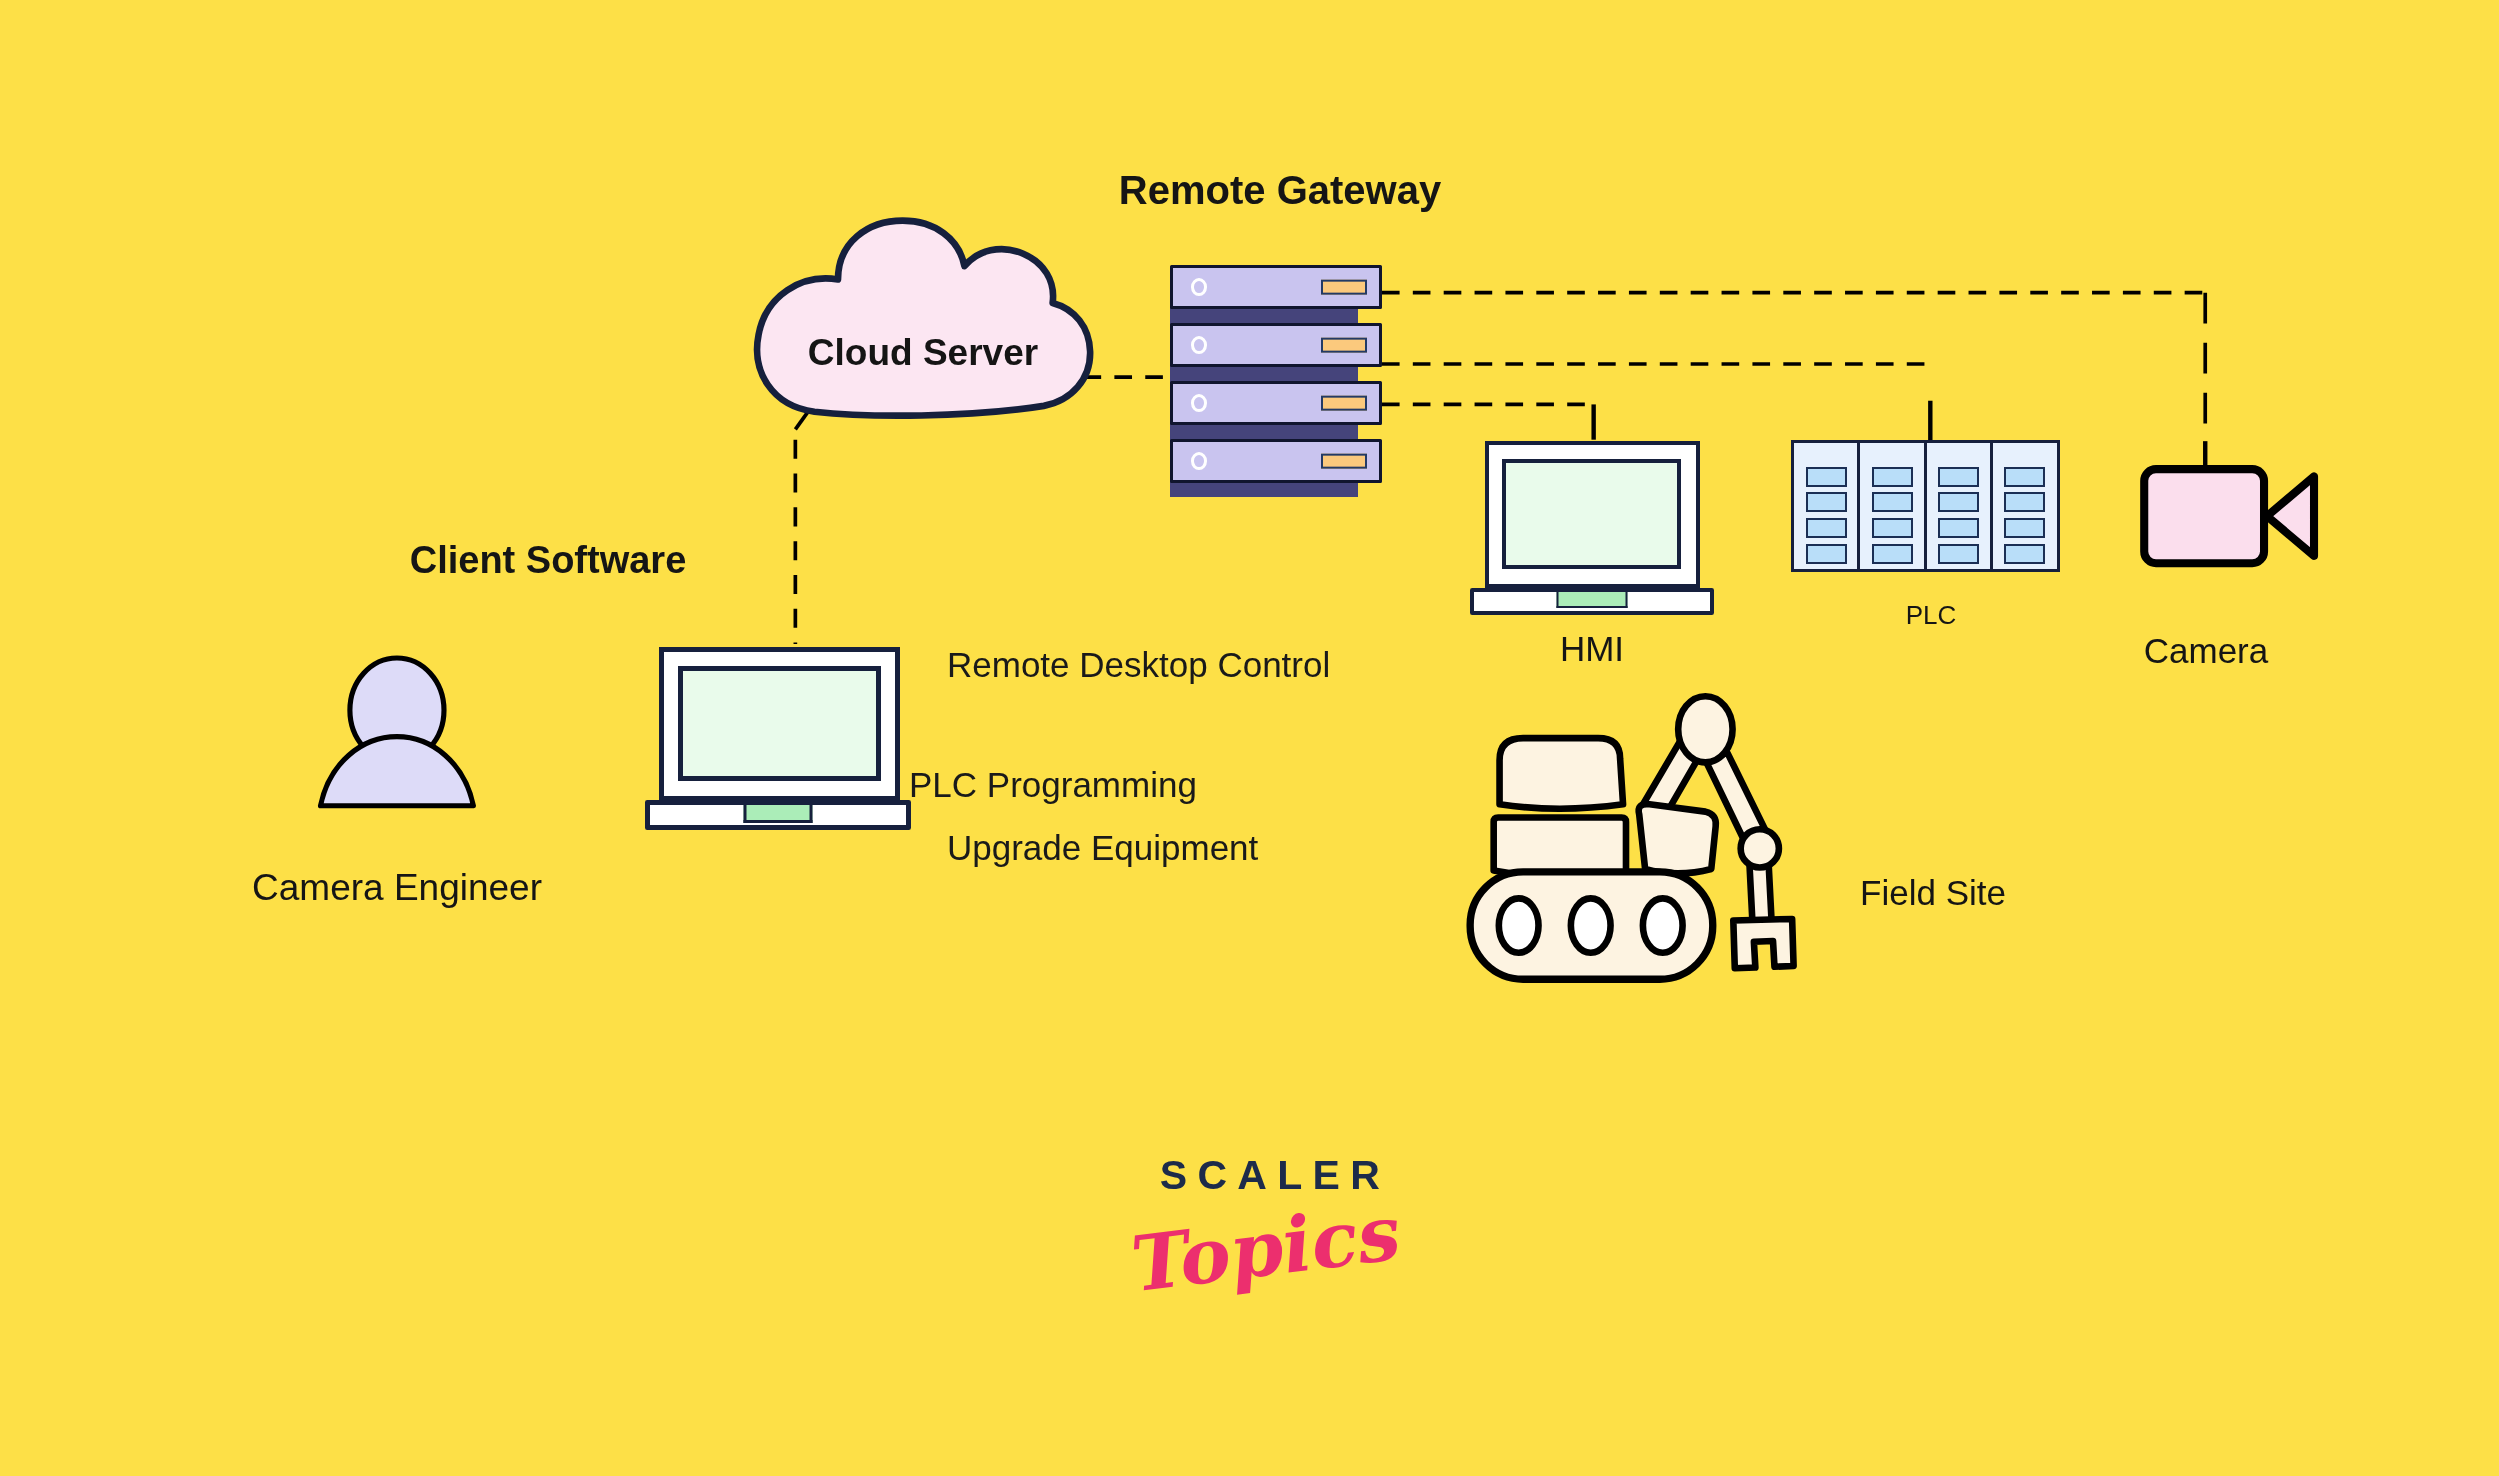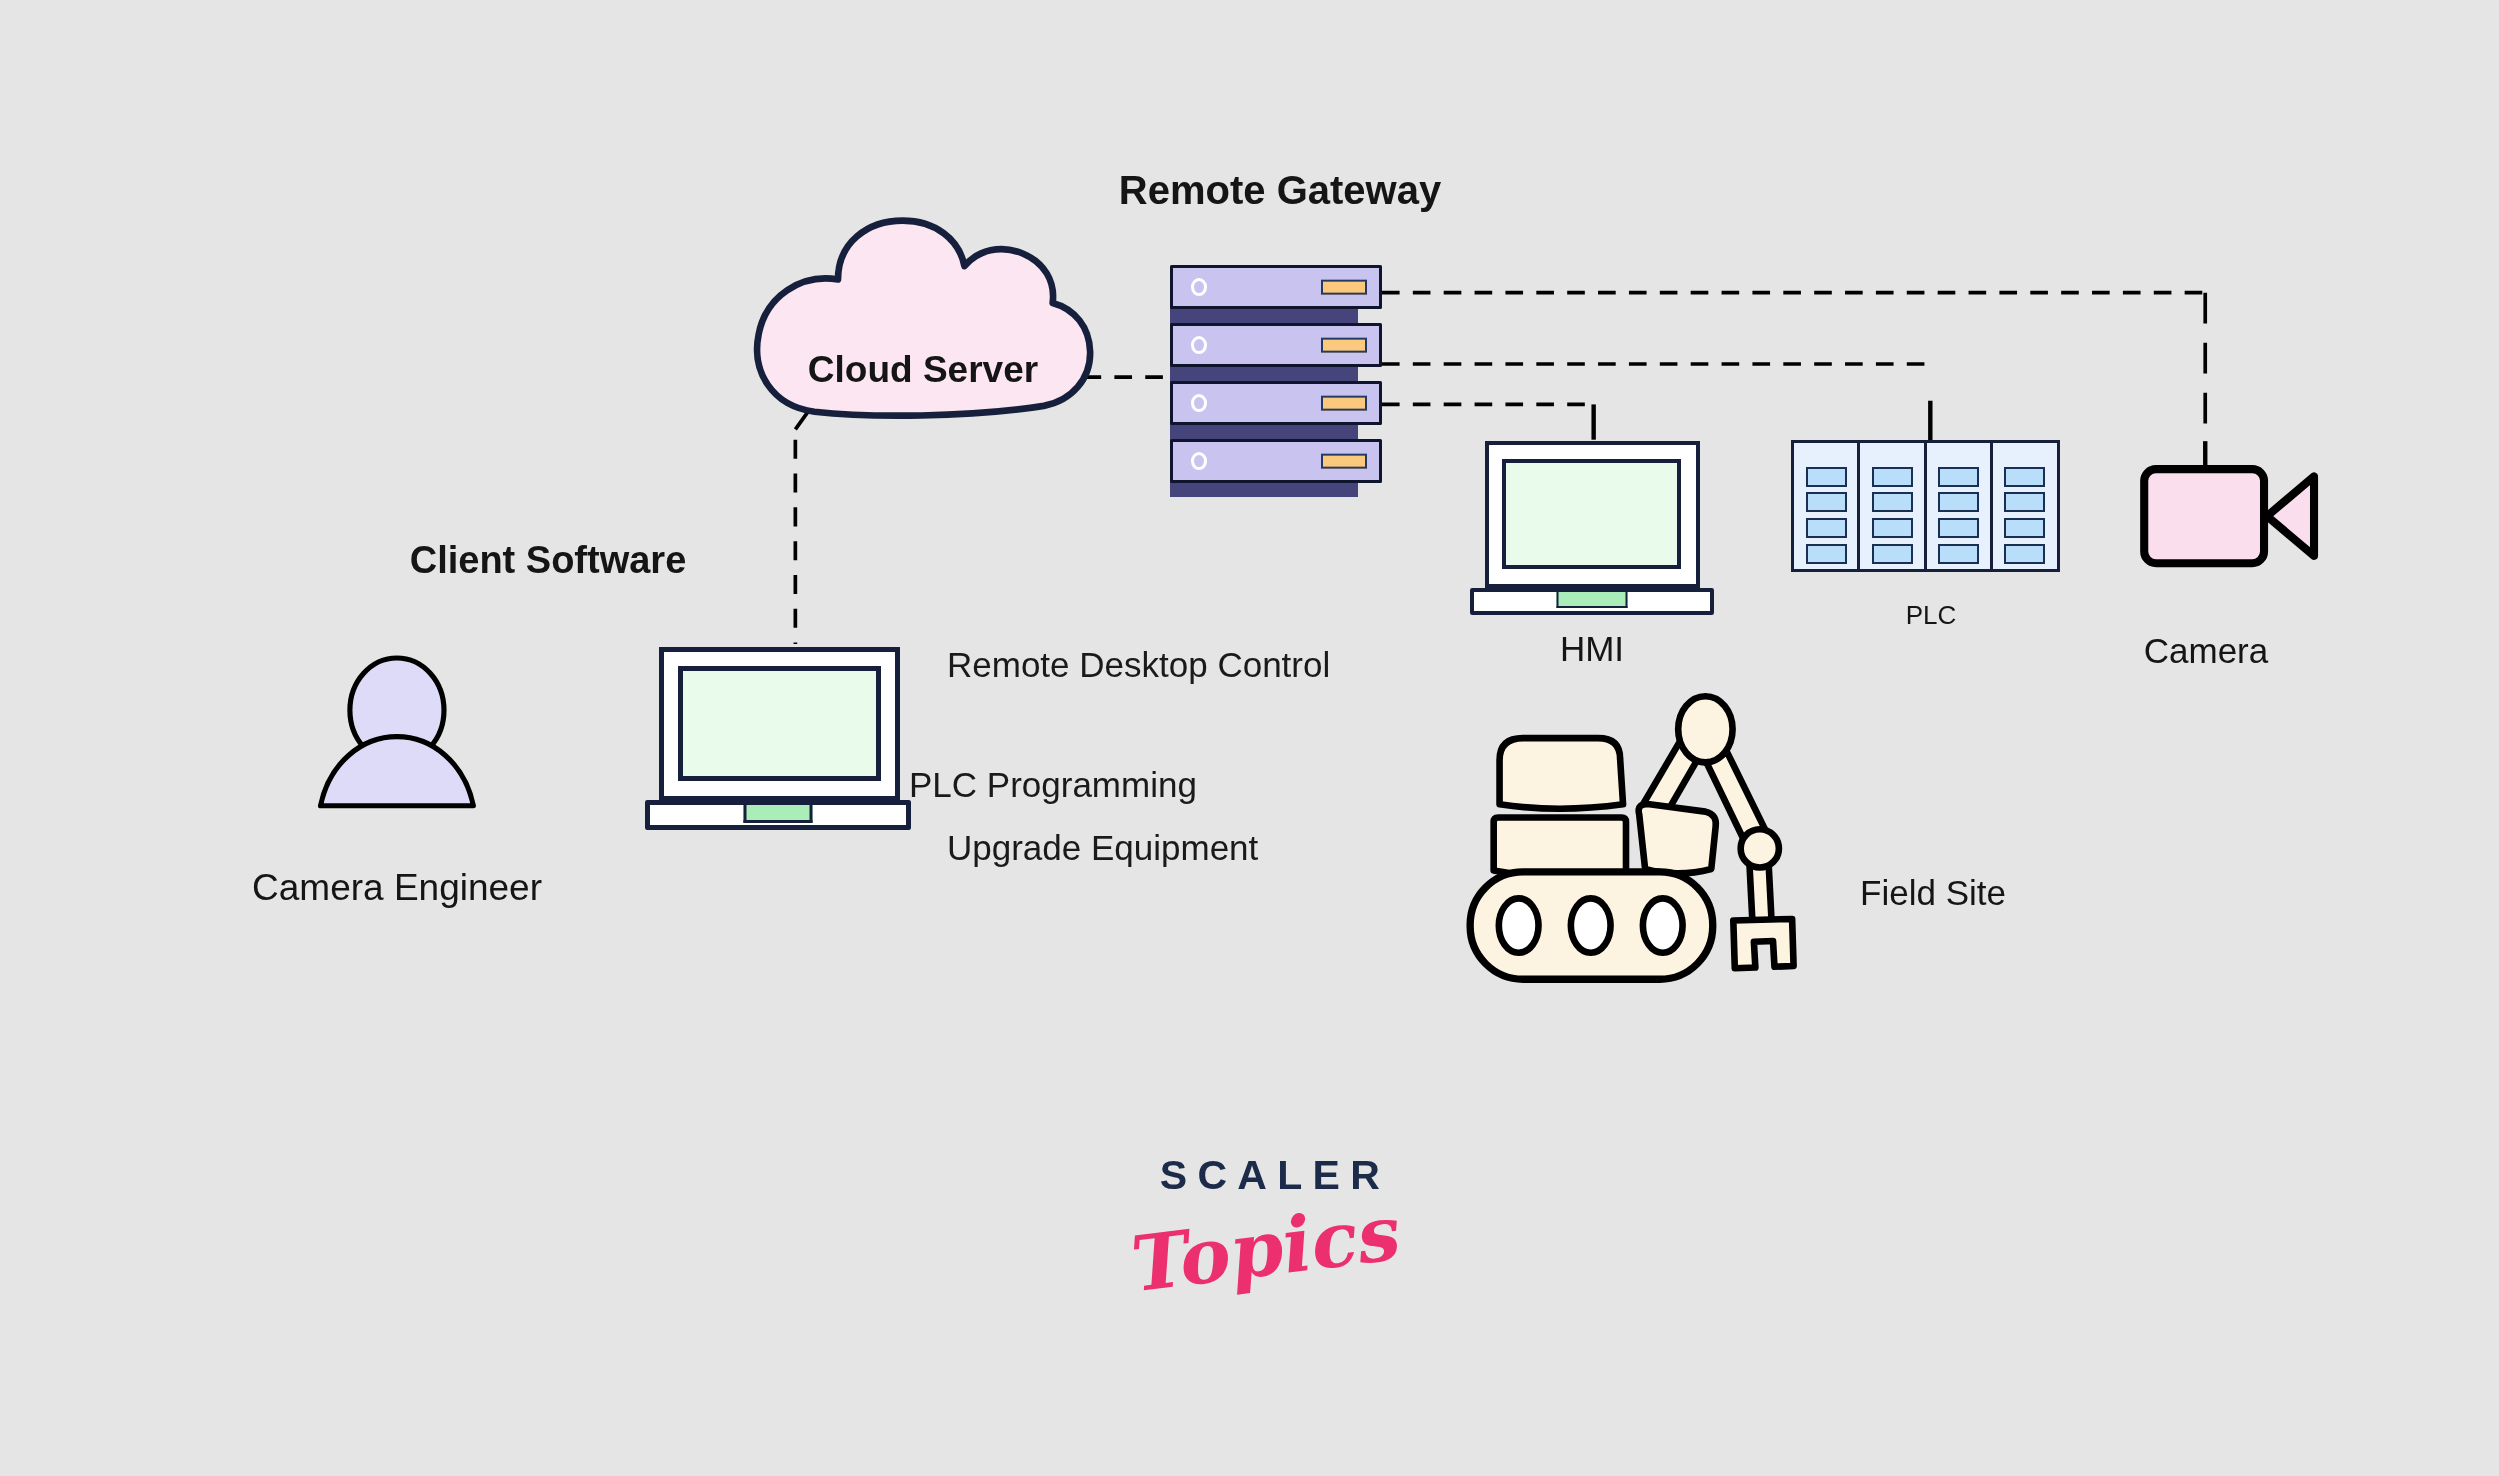--- a/index.html
+++ b/index.html
@@ -5,21 +5,21 @@
   :root{
     --c-ink:#151515; --c-outline:#16203d; --c-line:#000000;
     --c-server_fill:#c9c4ef; --c-server_connector:#45447b;
     --c-led_fill:#fbc97d; --c-led_border:#233a66;
     --c-cloud_fill:#fce6f2; --c-screen_fill:#e9fbeb; --c-notch_fill:#abedb8;
     --c-device_fill:#ffffff; --c-plc_col_fill:#e7f1fd; --c-plc_cell_fill:#b9def9;
     --c-camera_fill:#fbdeed; --c-person_fill:#dddbf8; --c-excavator_fill:#fdf3e1;
     --c-wheel_fill:#ffffff; --c-brand_navy:#1d2b4a; --c-brand_pink:#ec2f6e;
   }
   html,body{margin:0;padding:0;background:#fff;}
-  #stage{position:relative;width:2500px;height:1477px;background:#e5e5e5;overflow:hidden;
+  #stage{position:relative;width:2500px;height:1477px;background:#fde047;overflow:hidden;
          font-family:"Liberation Sans",sans-serif;color:var(--c-ink);}
   #wires{position:absolute;left:0;top:0;width:2500px;height:1477px;}
 
   .lbl{position:absolute;transform:translateX(-50%);white-space:nowrap;color:var(--c-ink);}
   .lbl.bold{font-weight:700;}
   .cap{position:absolute;font-size:35px;color:#1a1a1a;white-space:nowrap;}
 
   
   #server-stack{position:absolute;left:1170px;top:265px;width:212px;height:232px;}
   .srv-conn{position:absolute;left:0;width:188px;height:20px;background:var(--c-server_connector);}
@@ -103,21 +103,21 @@
       <path d="M 2040 1094 L 2040 1034 Q 2040 1004 2072 1004 L 2174 1004 Q 2204 1004 2204 1032 L 2208 1094 Q 2120 1106 2040 1094 Z"></path>
       <path d="M 2032 1118 Q 2032 1112 2038 1112 L 2206 1112 Q 2212 1112 2212 1118 L 2212 1186 Q 2118 1200 2032 1184 Z"></path>
       <rect x="2000" y="1186" width="330" height="146" rx="72" stroke-width="10"></rect>
       <ellipse cx="2066" cy="1259" rx="27" ry="37" fill="var(--c-wheel_fill)"></ellipse>
       <ellipse cx="2164" cy="1259" rx="27" ry="37" fill="var(--c-wheel_fill)"></ellipse>
       <ellipse cx="2262" cy="1259" rx="27" ry="37" fill="var(--c-wheel_fill)"></ellipse>
     </g>
   </svg>
 
   <div class="lbl bold" style="left:1280px;top:168px;font-size:40px;">Remote Gateway</div>
-  <div class="lbl bold" style="left:923px;top:349px;font-size:37px;">Cloud Server</div>
+  <div class="lbl bold" style="left:923px;top:332px;font-size:37px;">Cloud Server</div>
   <div class="lbl bold" style="left:548px;top:539px;font-size:38px;text-align:center;">Client Software</div>
   <div class="lbl" style="left:397px;top:867px;font-size:37px;">Camera Engineer</div>
   <div class="lbl" style="left:1592px;top:629px;font-size:35px;">HMI</div>
   <div class="lbl" style="left:1931px;top:600px;font-size:26px;">PLC</div>
   <div class="lbl" style="left:2206px;top:631px;font-size:35px;">Camera</div>
   <div class="lbl" style="left:1933px;top:851px;font-size:35px;font-weight:400;margin-top:22px;">Field Site</div>
 
   <div class="cap" style="left:947px;top:645px;">Remote Desktop Control</div>
   <div class="cap" style="left:909px;top:717px;margin-top:48px;">PLC Programming</div>
   <div class="cap" style="left:947px;top:808px;margin-top:20px;">Upgrade Equipment</div>

